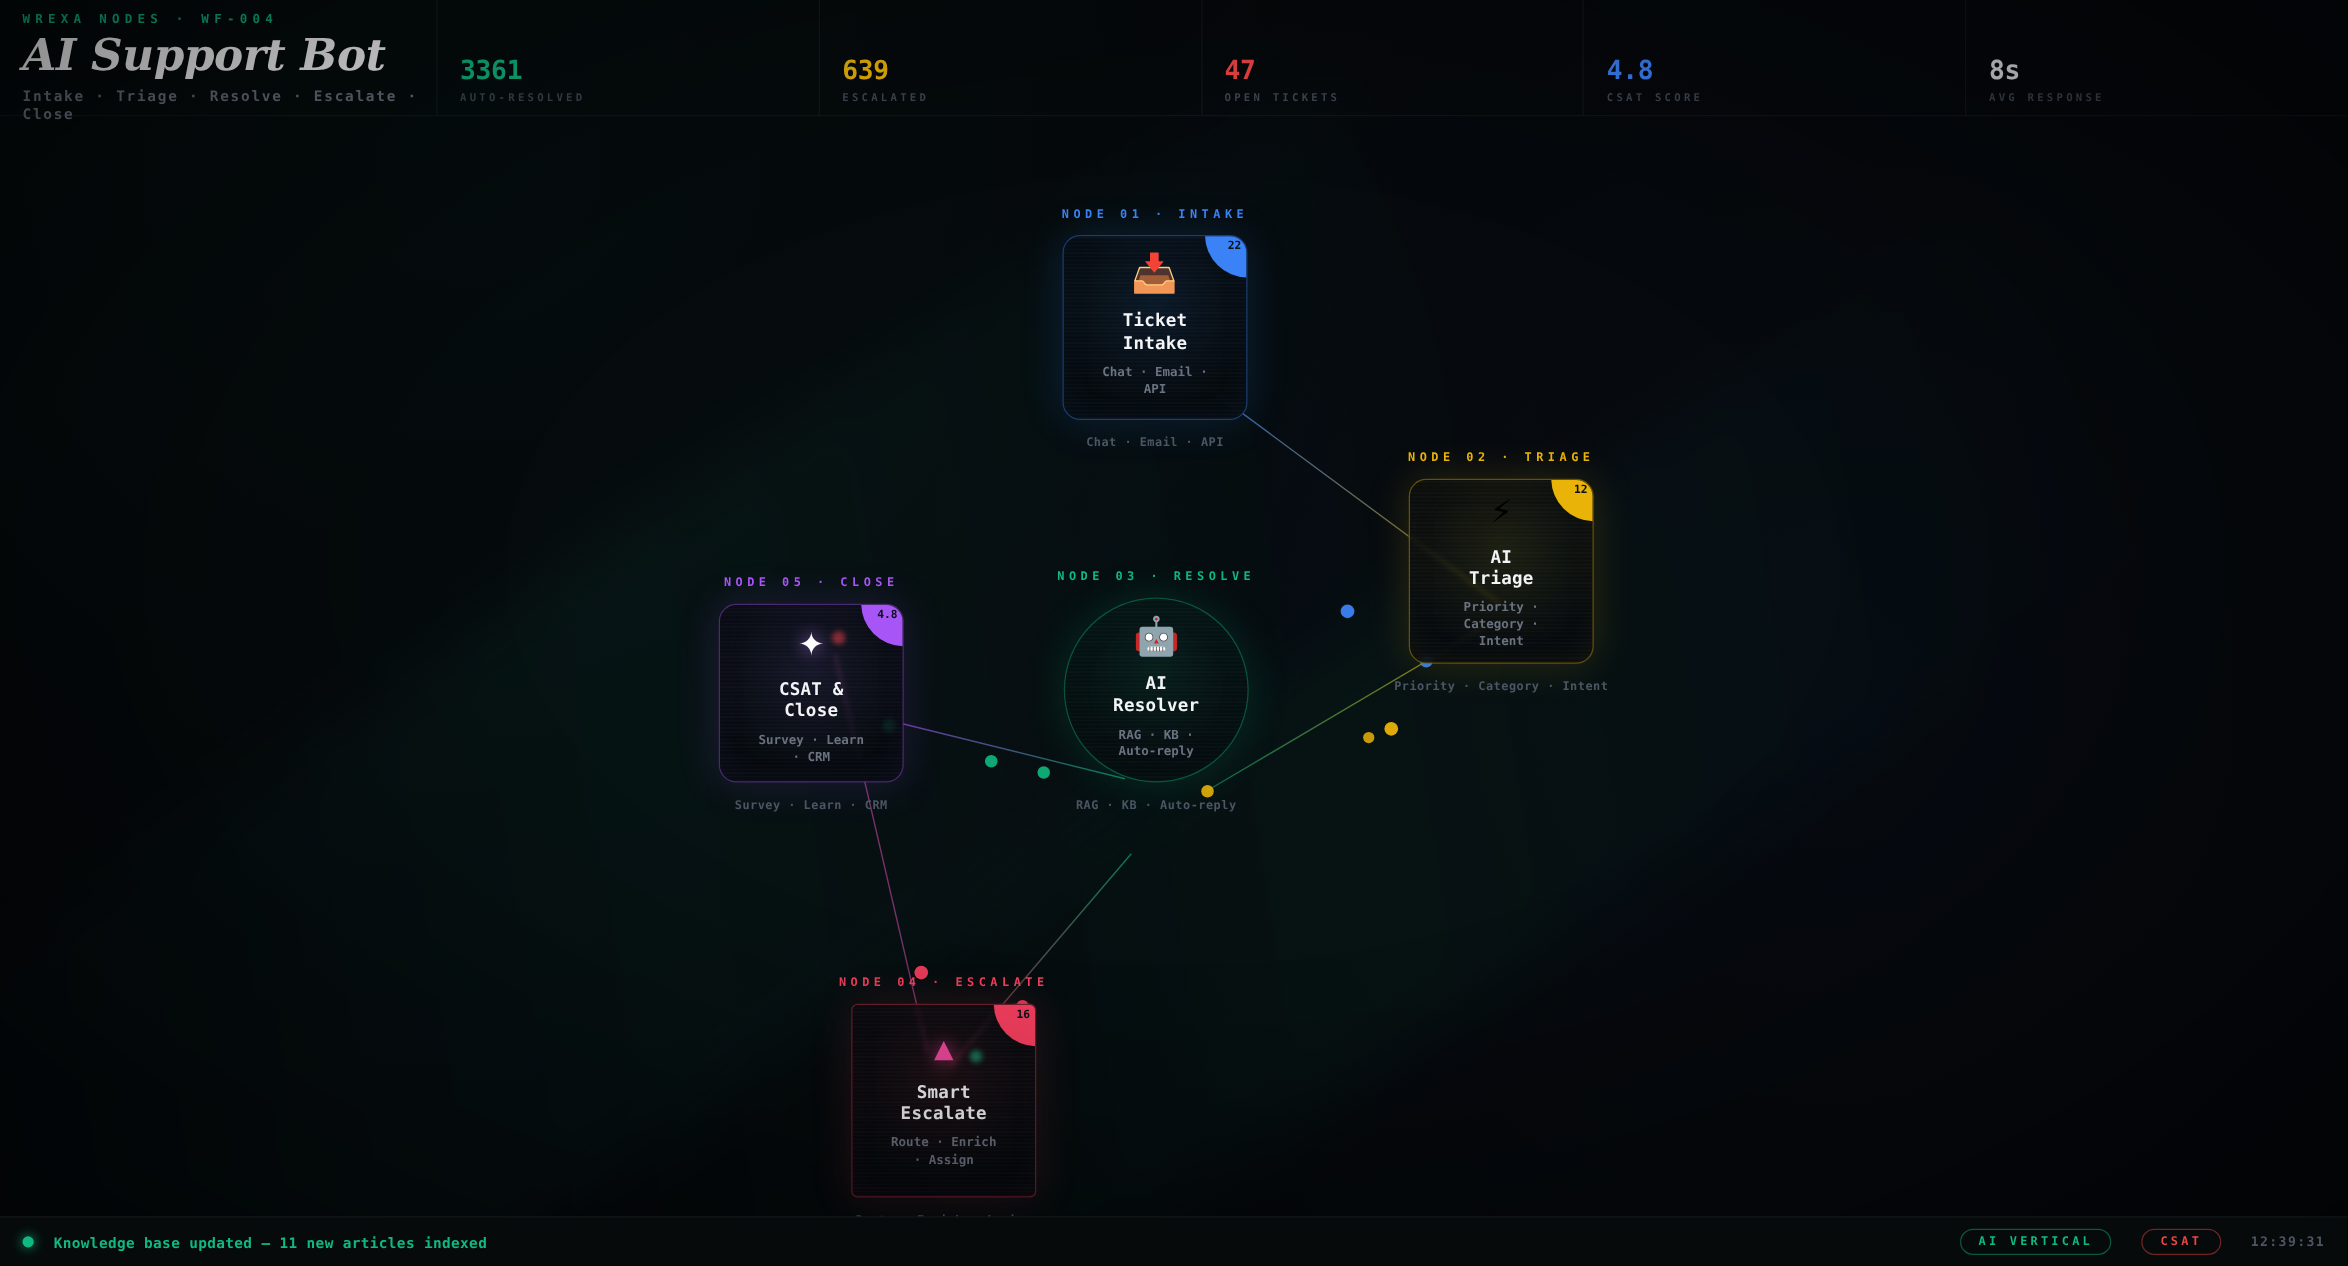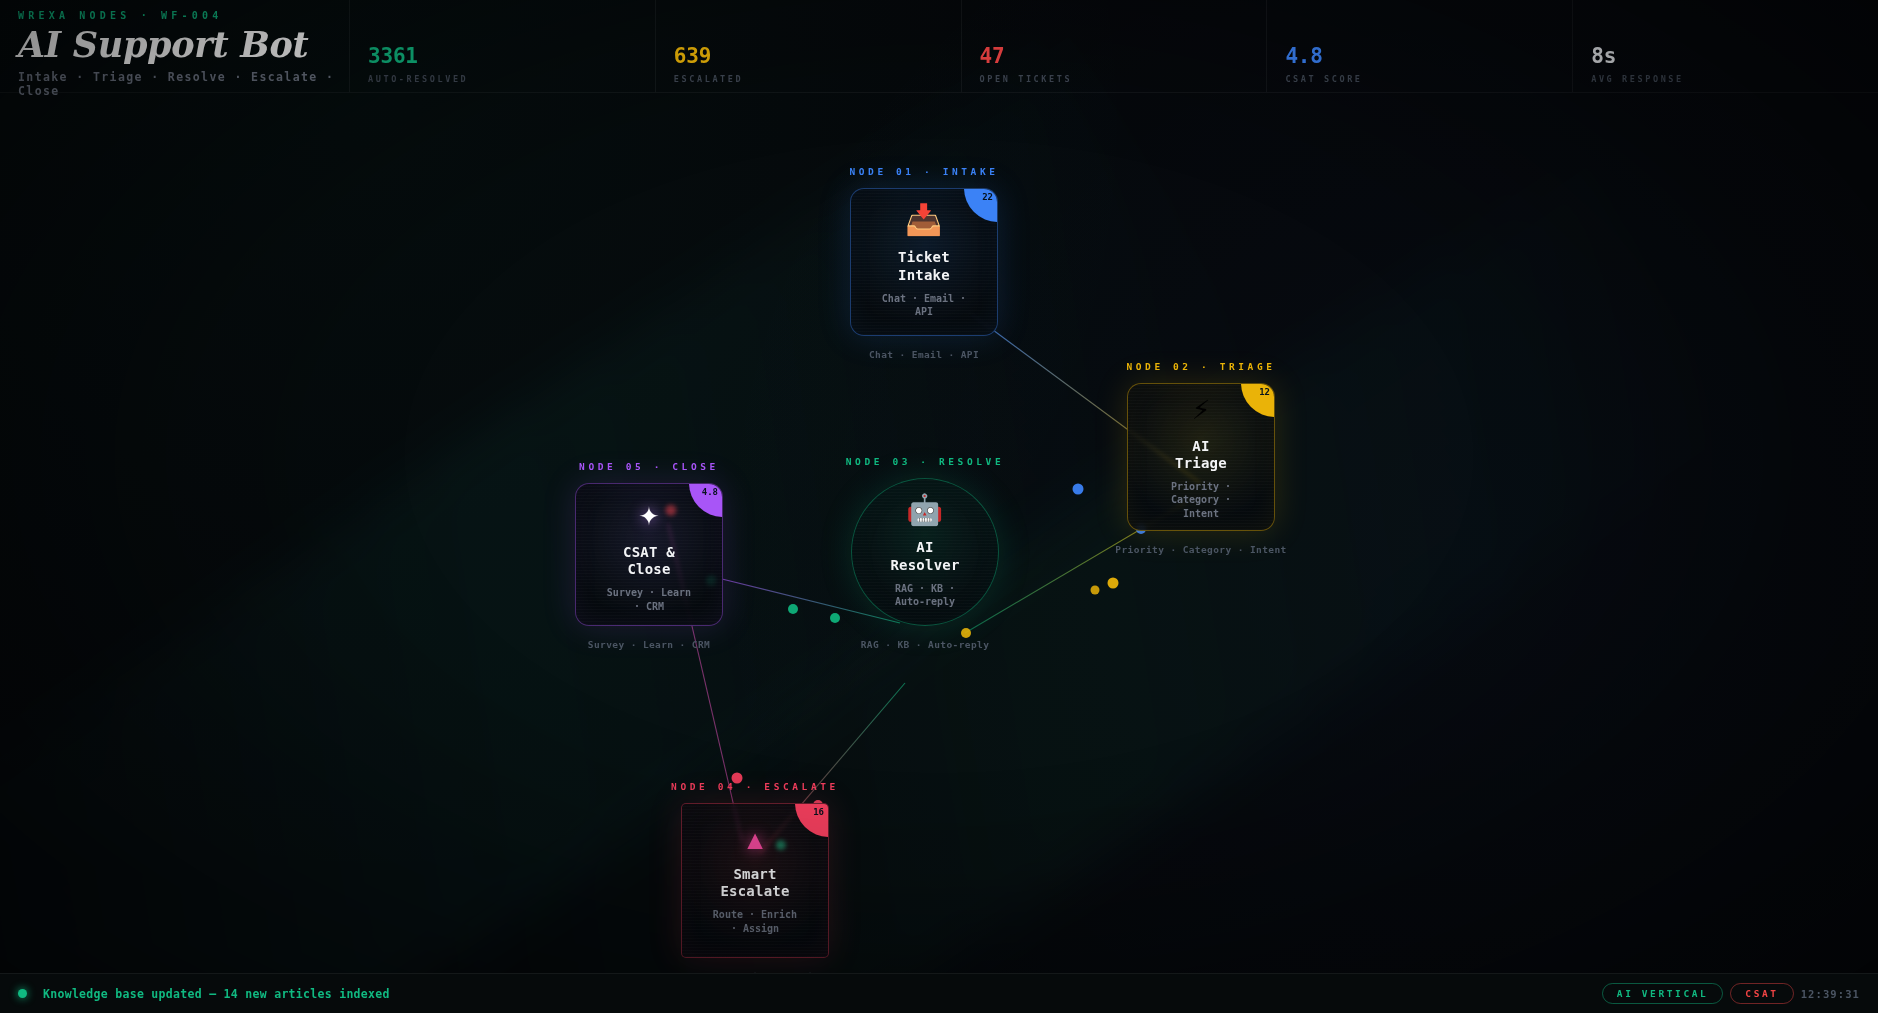--- a/index.html
+++ b/index.html
@@ -146,21 +146,21 @@
     padding:0 18px;
     background:#060a0b;
     border-top:1px solid rgba(255,255,255,0.06);
   }
   .fdot {
     width:9px; height:9px; border-radius:50%;
     background:#10b981; box-shadow:0 0 9px rgba(16,185,129,0.95);
     margin-right:16px;
   }
   .fstatus { font-size:11.5px; color:#10b981; font-weight:700; letter-spacing:0.3px; }
-  .fright { margin-left:auto; display:flex; align-items:center; gap:7px; }
+  .fright { margin-left:auto; display:flex; align-items:center; gap:24px; }
   .pill {
     border:1px solid; border-radius:12px;
     padding:4px 14px; font-size:9.5px; letter-spacing:2.6px; font-weight:700;
   }
   .ftime { font-size:10.5px; color:#4b5563; letter-spacing:1.1px; font-weight:700;text-align:right; }
 </style>
 </head>
 <body>
 
 <div id="stage">
@@ -297,20 +297,20 @@
           </div>
           <div class="node-caption">Survey · Learn · CRM</div>
         </div>
       </div>
   </div>
 
   <div class="vignette"></div>
 
   <div class="footer">
     <div class="fdot"></div>
-    <div class="fstatus">Knowledge base updated — 14 new articles indexed</div>
+    <div class="fstatus">Knowledge base updated — 11 new articles indexed</div>
     <div class="fright">
       <div class="pill" style="border-color:rgba(16,185,129,0.45); color:#10b981;">AI VERTICAL</div>
       <div class="pill" style="border-color:rgba(239,68,68,0.45); color:#ef4444;">CSAT</div>
       <div class="ftime">12:39:31</div>
     </div>
   </div>
 </div>
 
 </body></html>

